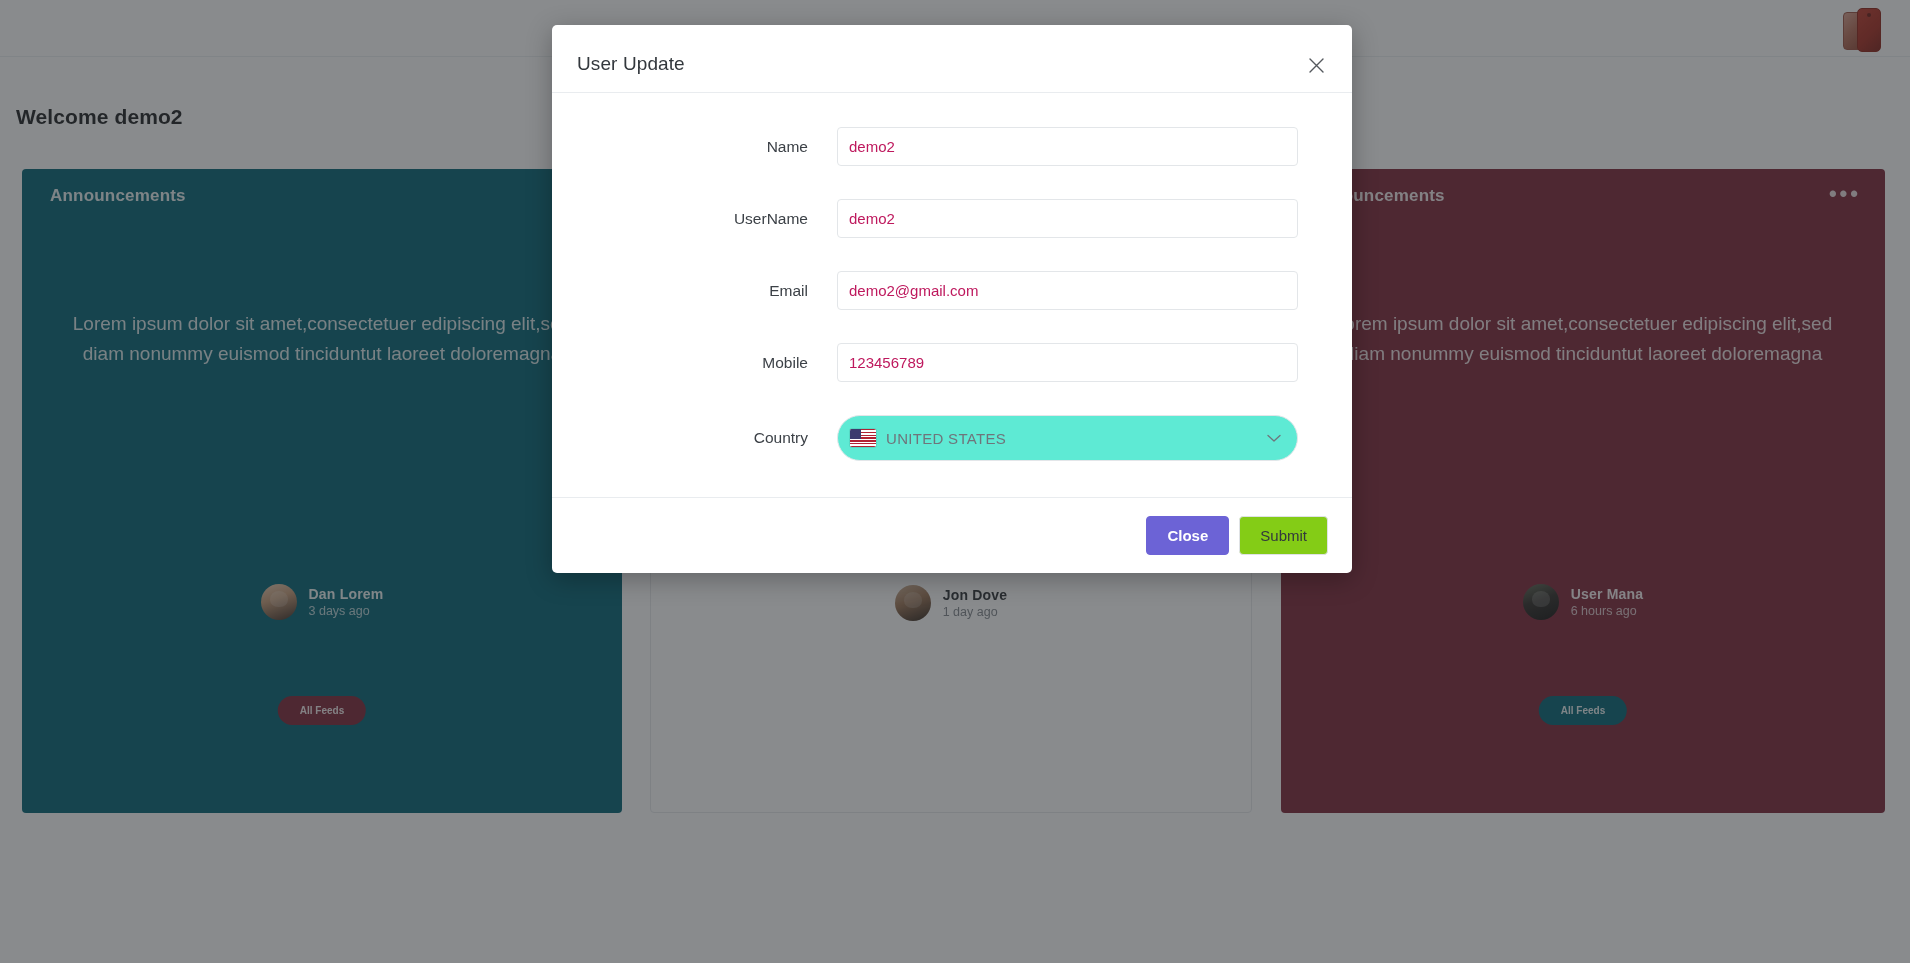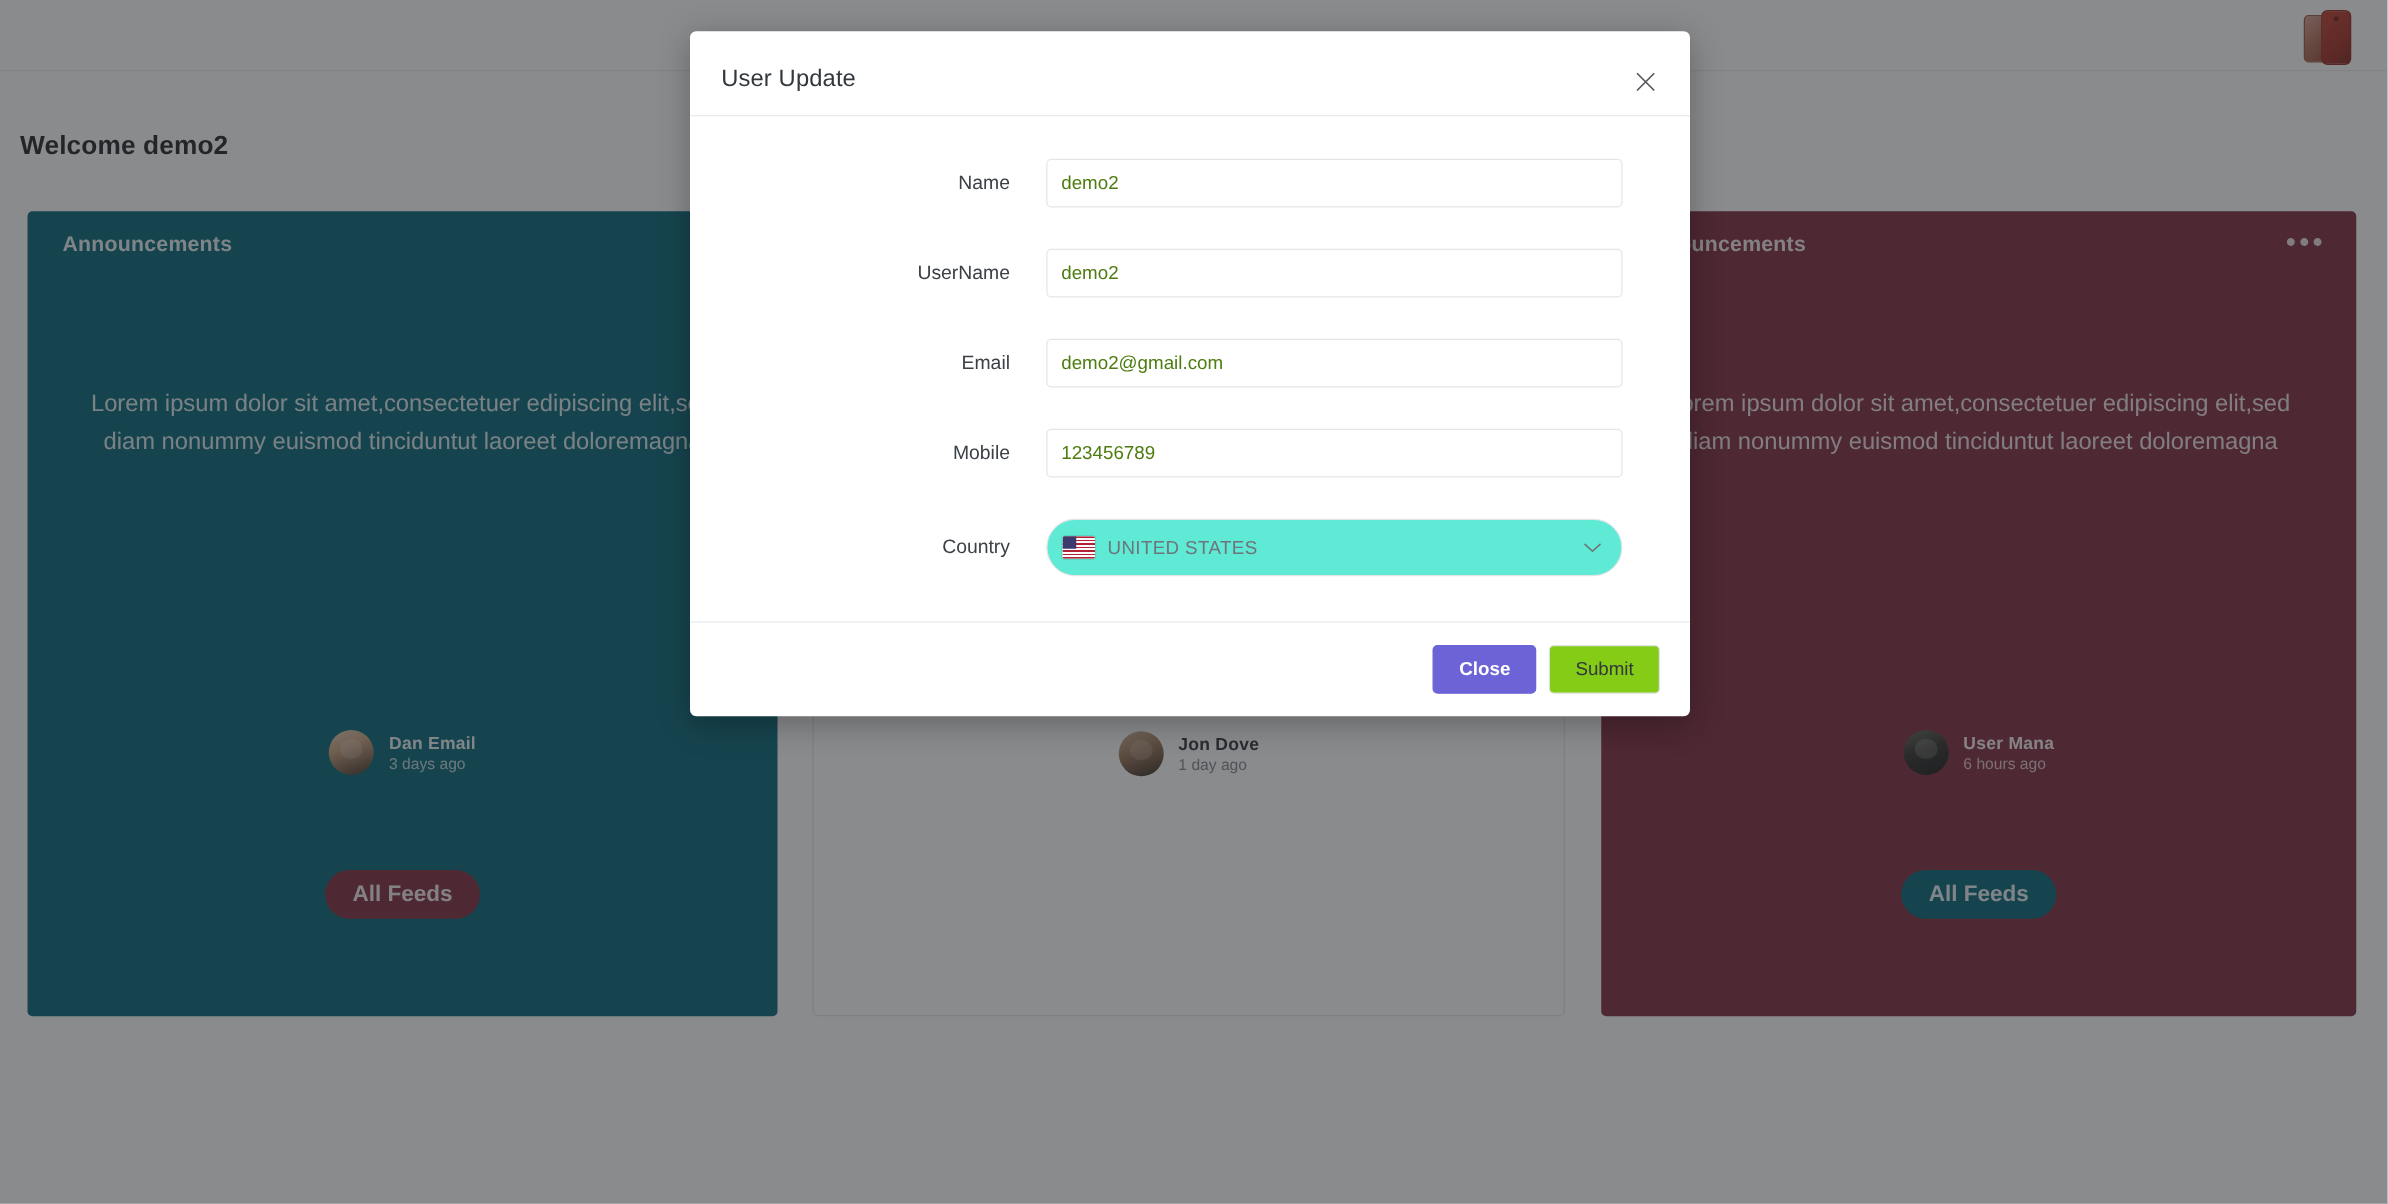--- a/index.html
+++ b/index.html
@@ -145,21 +145,21 @@
   #card-mid  .author-name { color: #2b2f33; }
   #card-mid  .author-time { color: #80868c; }
 
   .pill {
     position: absolute;
     top: 527px;
     left: 50%;
     transform: translateX(-50%);
     padding: 9px 22px;
     border-radius: 20px;
-    font-size: 18px;
+    font-size: 10px;
     font-weight: 600;
     white-space: nowrap;
     cursor: pointer;
   }
   #pill-left  { background: #7d2436; color: rgba(255,255,255,0.90); border: none; }
   #pill-right { background: #006374; color: rgba(255,255,255,0.90); border: none; }
 
   
   #overlay {
     position: absolute;
@@ -223,21 +223,21 @@
     color: #3c4147;
     flex: 0 0 285px;
   }
   .form-control {
     flex: 1 1 auto;
     height: 39px;
     border: 1px solid #e3e6e9;
     border-radius: 4px;
     background: #ffffff;
     font-size: 15px;
-    color: #4d7c0f;
+    color: #be185d;
     padding: 0 11px;
     font-family: "Liberation Sans", sans-serif;
     outline: none;
   }
   .select-wrap {
     flex: 1 1 auto;
     position: relative;
     height: 46px;
   }
   .select-box {
@@ -321,21 +321,21 @@
 
   <div class="feed-card" id="card-left">
     <div class="card-head">
       <div class="card-title">Announcements</div>
       <div class="card-dots">•••</div>
     </div>
     <div class="card-body-text">Lorem ipsum dolor sit amet,consectetuer edipiscing elit,sed diam nonummy euismod tinciduntut laoreet doloremagna</div>
     <div class="author-row">
       <div class="avatar av-dan"></div>
       <div class="author-meta">
-        <div class="author-name">Dan Email</div>
+        <div class="author-name">Dan Lorem</div>
         <div class="author-time">3 days ago</div>
       </div>
     </div>
     <div class="pill" id="pill-left">All Feeds</div>
   </div>
 
   <div class="feed-card" id="card-mid">
     <div class="card-head">
       <div class="card-title">Announcements</div>
       <div class="card-dots">•••</div>

